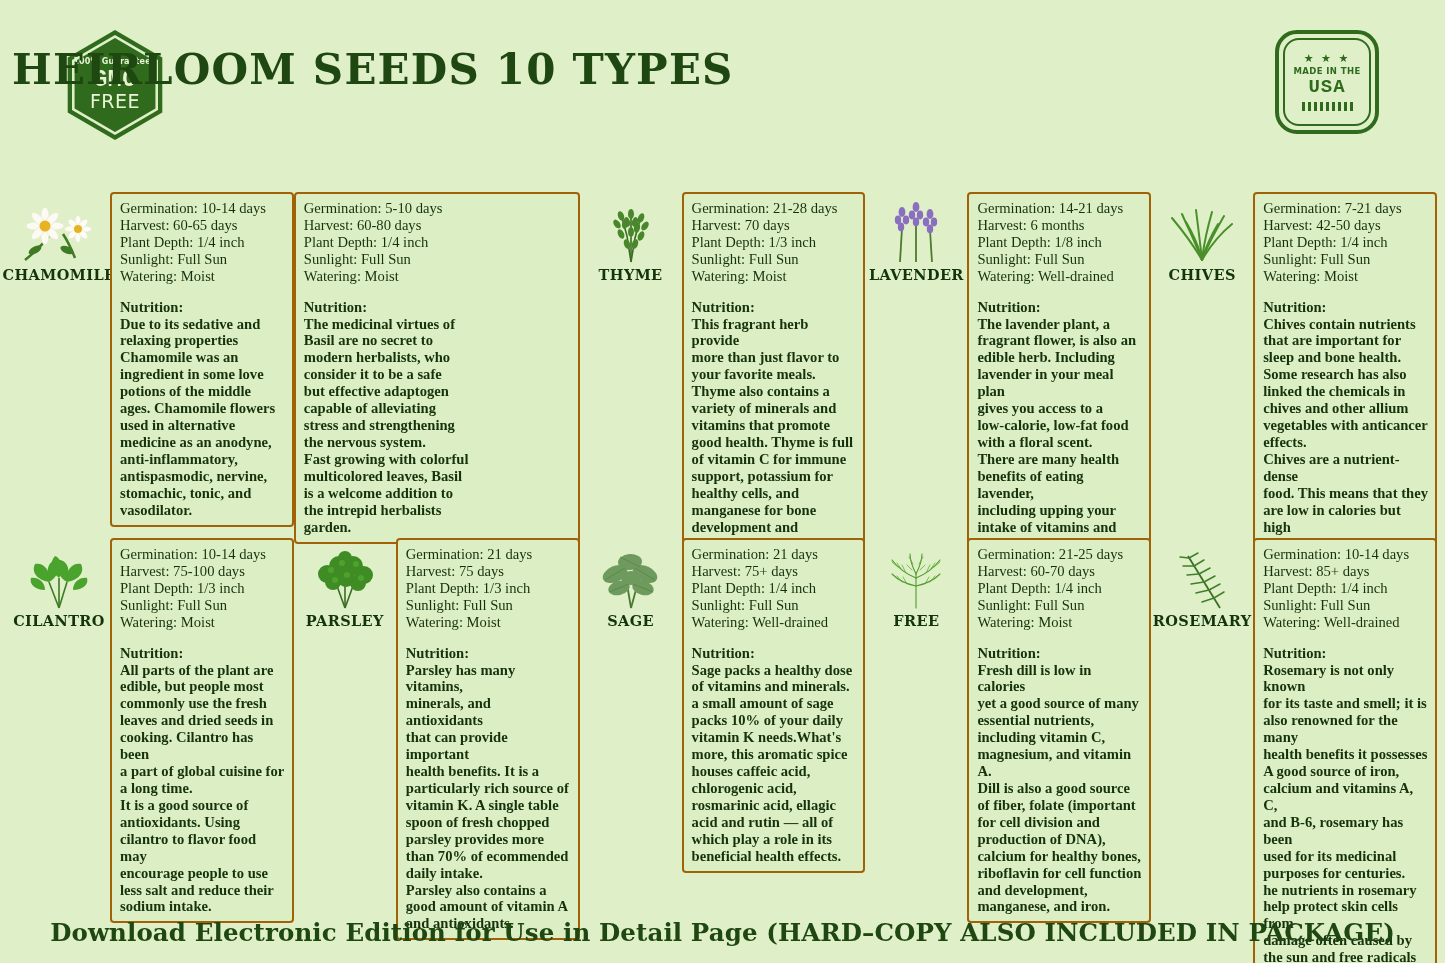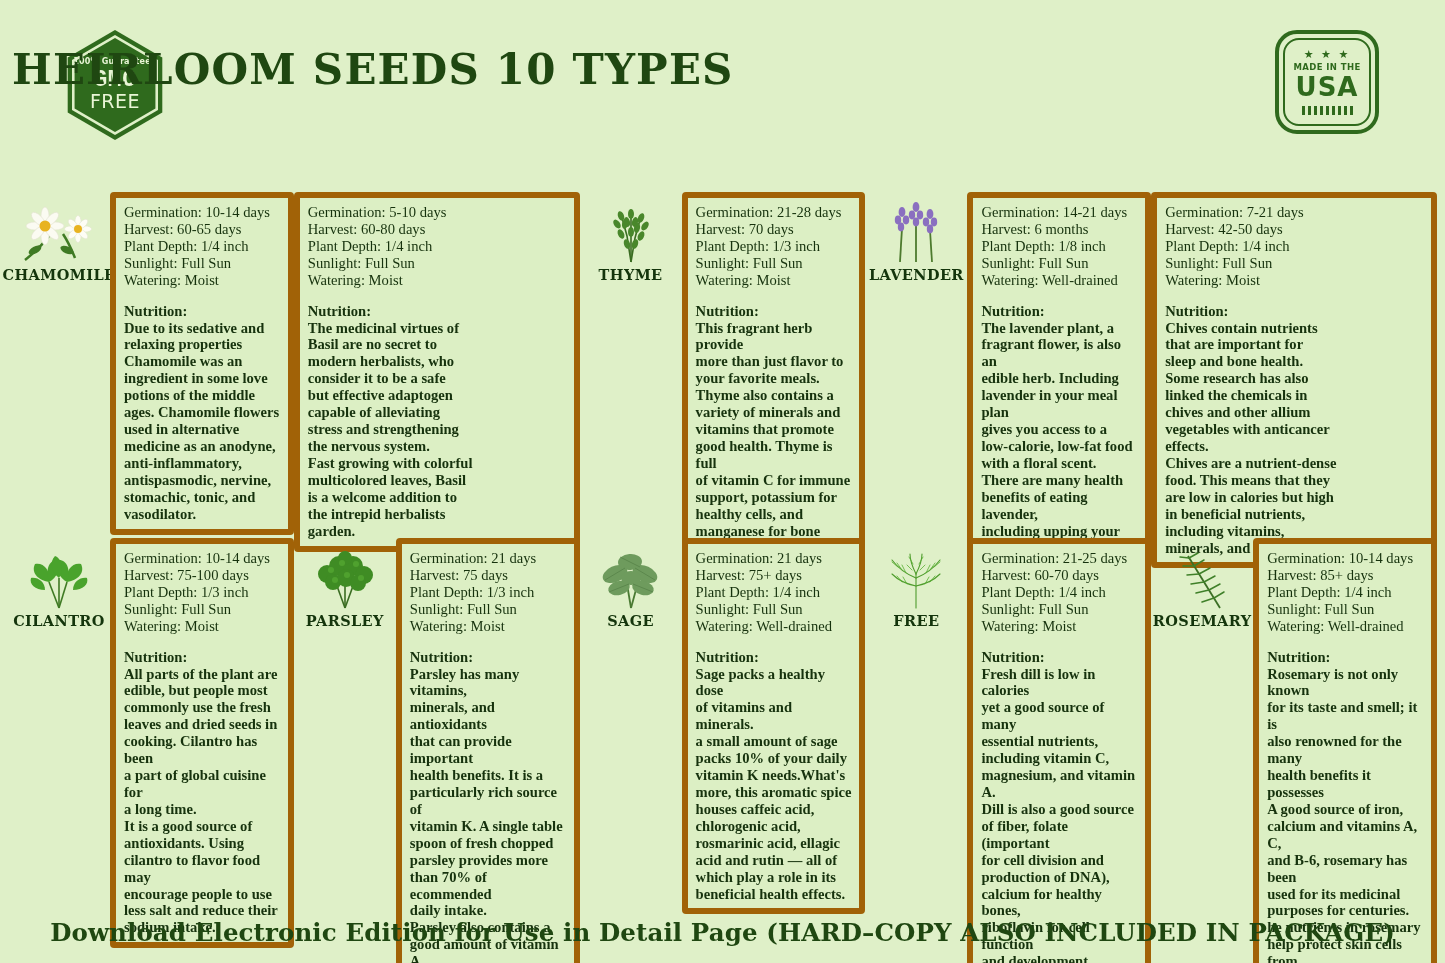--- a/index.html
+++ b/index.html
@@ -133,24 +133,25 @@
     margin-bottom: 3px;
   }
   .usa-made {
     font-size: 8.5px;
     font-weight: bold;
     letter-spacing: .4px;
     line-height: 1.15;
     text-align: right;
   }
   .usa-usa {
-    font-size: 26px;
+    font-size: 19px;
     font-weight: bold;
     letter-spacing: 1px;
     line-height: 1.1;
+    font-family: Liberation Mono, monospace;
   }
   .usa-stripes {
     display: flex;
     gap: 3px;
     margin-top: 4px;
   }
   .usa-stripes i {
     display: block;
     width: 3px;
     height: 9px;
@@ -196,21 +197,21 @@
     font-weight: bold;
     font-size: 14.5px;
     letter-spacing: .4px;
     color: #14350c;
     text-align: center;
     margin-top: 2px;
     white-space: nowrap;
   }
   .info-box {
     flex: 1 1 auto;
-    border: 6px solid #a16207;
+    border: 2px solid #a16207;
     border-radius: 4px;
     background: #dcefc4;
     min-height: 330px;
     padding: 6px 7px 6px 8px;
     box-sizing: border-box;
   }
   .facts, .nutrition {
     font-family: "Liberation Serif", serif;
     font-size: 14.6px;
     line-height: 1.16;
@@ -465,20 +466,37 @@
 There are many health
 benefits of eating lavender,
 including upping your
 intake of vitamins and
 minerals and protecting
 from antioxidants, stress.</div>
       </div>
     </div>
 
     <div class="cell">
+      <div class="herb-col">
+        <div class="herb-art">
+          <svg viewBox="0 0 88 62" width="88" height="62">
+            <g stroke="#49902a" stroke-width="2" fill="none" stroke-linecap="round">
+              <path d="M44 58 C36 44 24 28 14 16"></path>
+              <path d="M44 58 C38 42 30 26 24 12"></path>
+              <path d="M44 58 C42 40 40 24 38 8"></path>
+              <path d="M44 58 C46 40 50 24 54 10"></path>
+              <path d="M44 58 C50 42 58 28 66 14"></path>
+              <path d="M44 58 C52 44 62 32 74 22"></path>
+              <path d="M44 58 C40 42 34 30 28 20"></path>
+              <path d="M44 58 C48 44 54 32 60 22"></path>
+            </g>
+          </svg>
+        </div>
+        <div class="herb-name">CHIVES</div>
+      </div>
       <div class="info-box">
         <div class="facts">Germination: 7-21 days
 Harvest: 42-50 days
 Plant Depth: 1/4 inch
 Sunlight: Full Sun
 Watering: Moist</div>
         <div class="nutrition">Nutrition:
 Chives contain nutrients
 that are important for
 sleep and bone health.

